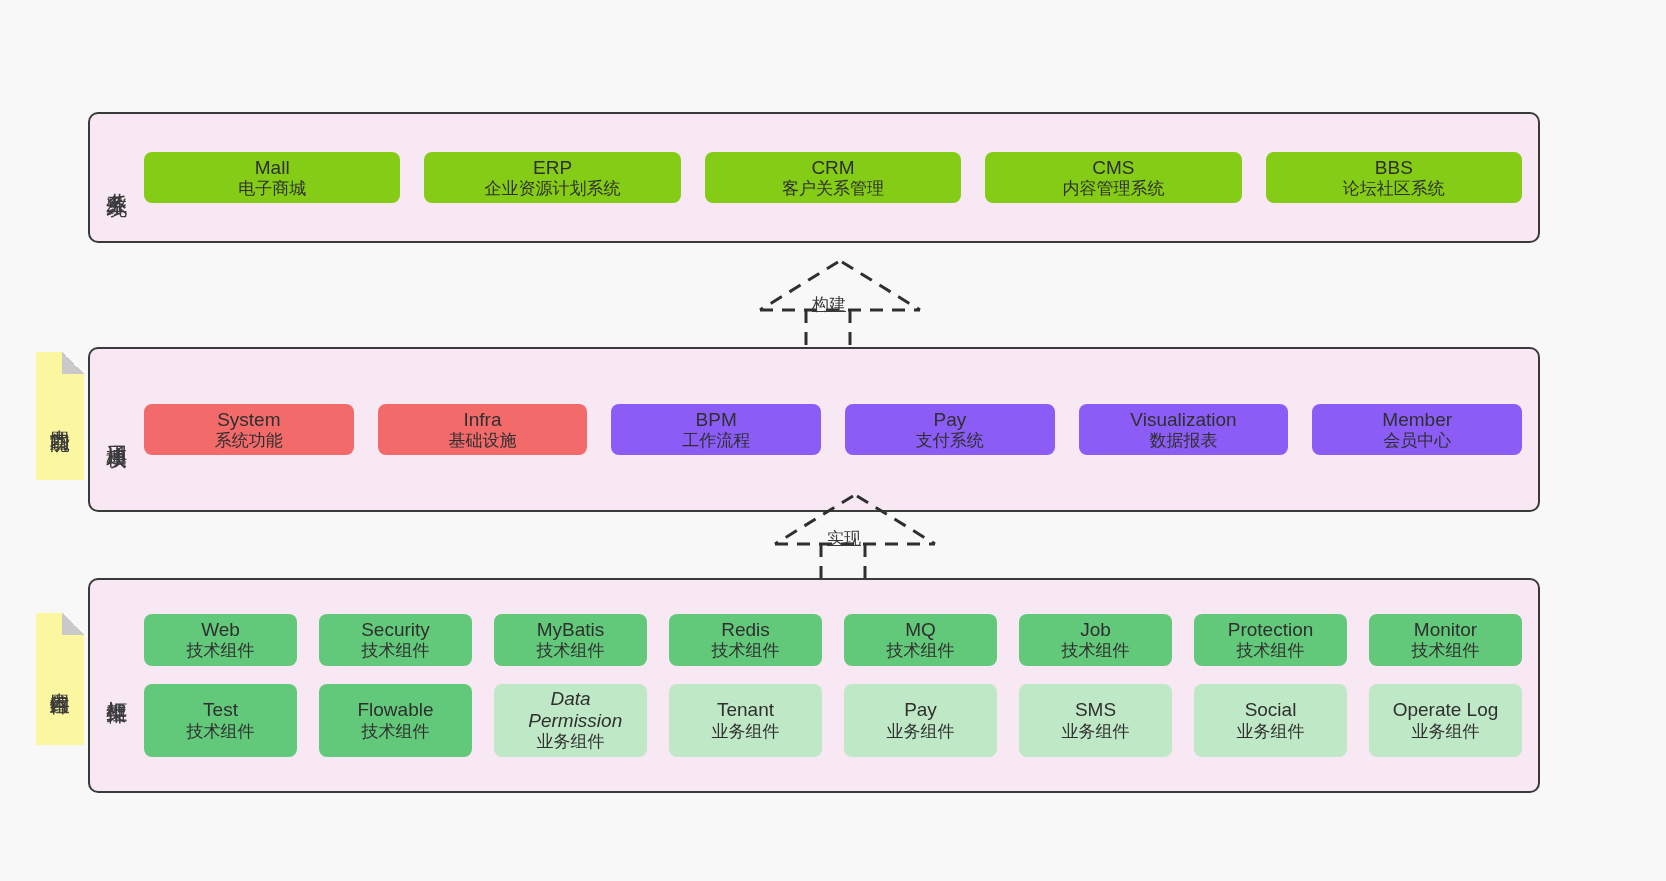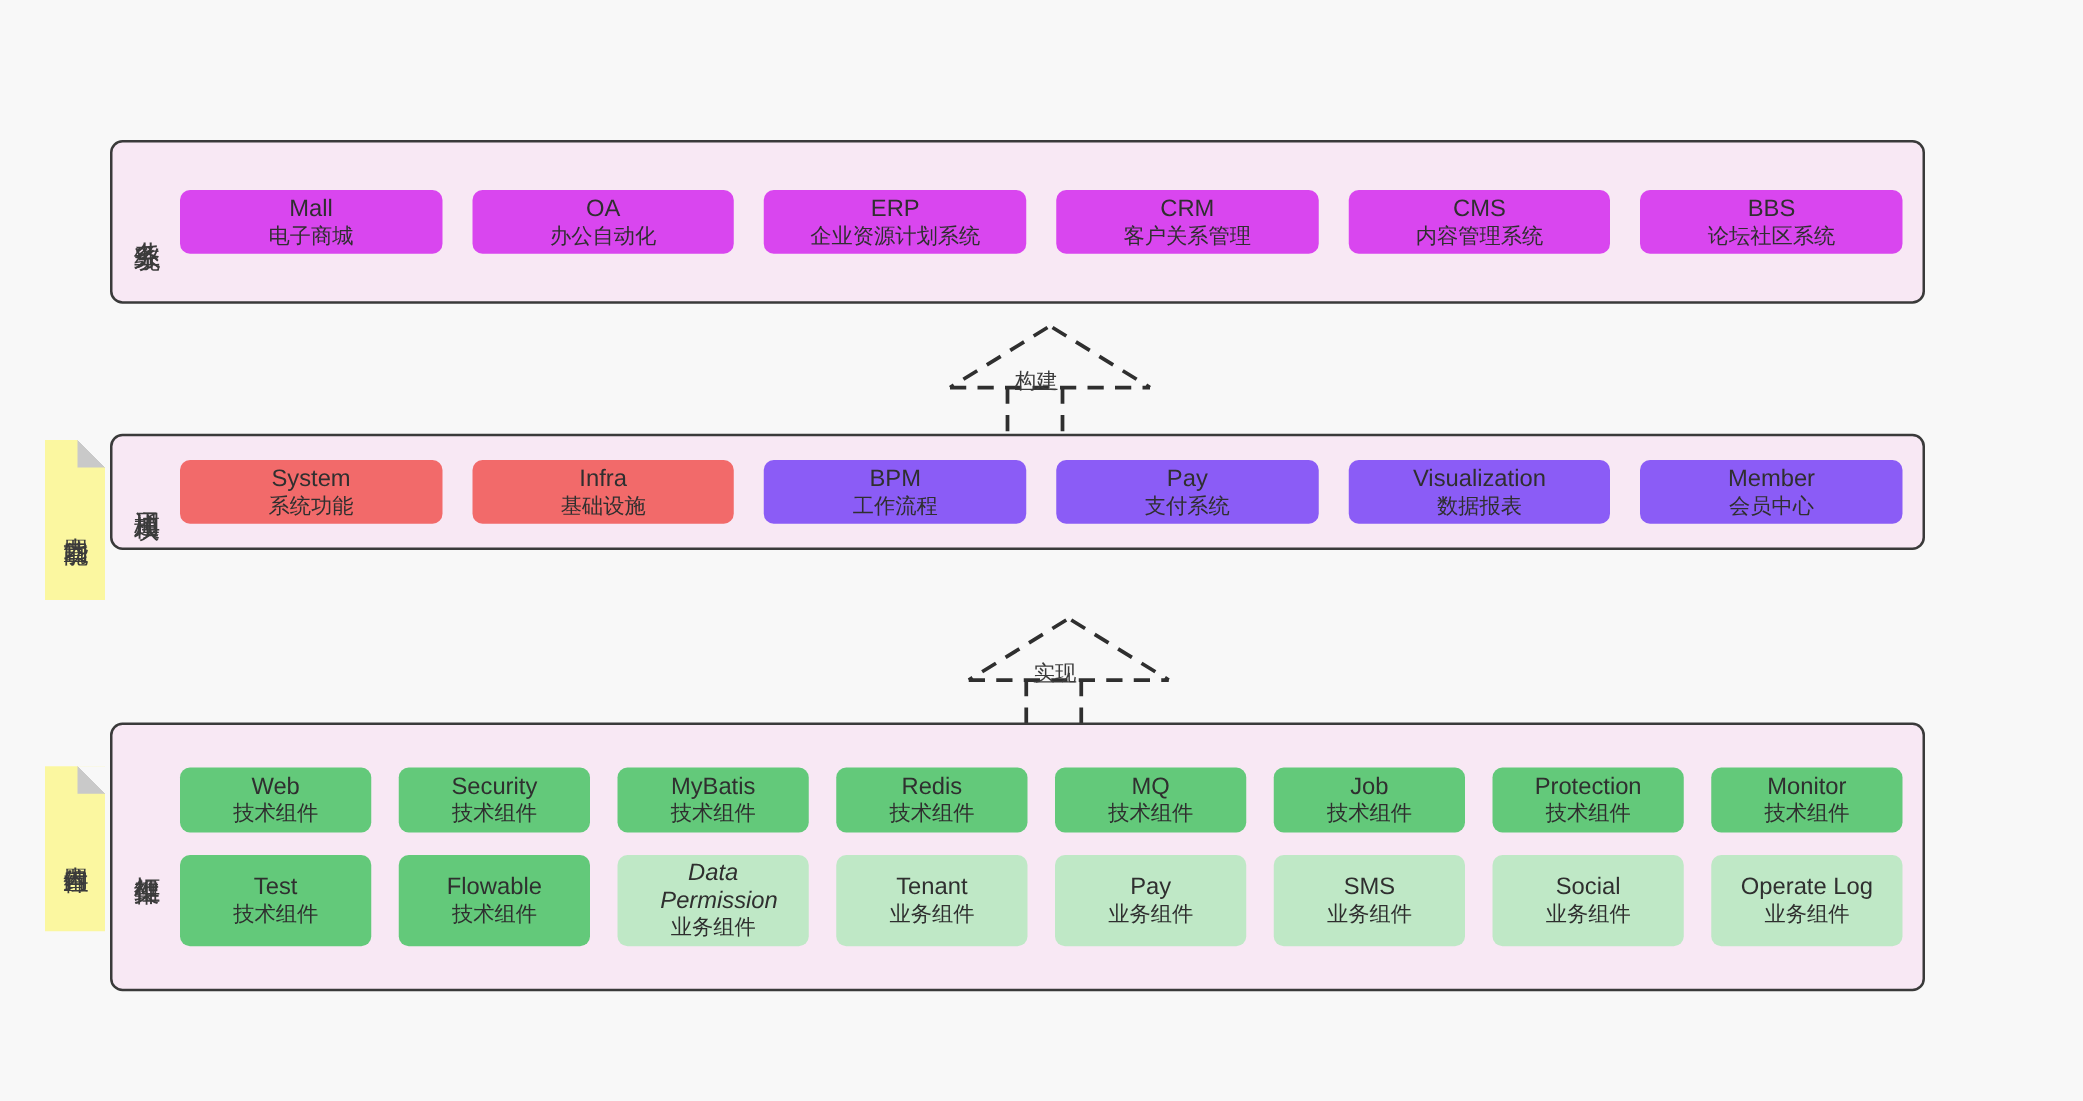--- a/index.html
+++ b/index.html
@@ -81,21 +81,21 @@
   .node .ttl {
     font-size: 19px;
     font-weight: 400;
   }
   .node .sub {
     font-size: 17px;
     font-weight: 400;
   }
   .node.stacked .ttl { line-height: 1.18; }
 
-  .biz   { background: #d946ef; }
+  .biz   { background: #84cc16; }
   .mod-strong { background: #f26a6a; }
   .mod-soft   { background: #8b5cf6; }
   .fw-tech    { background: #63c97a; }
   .fw-biz     { background: #bfe8c6; }
 
   
   .sticky {
     position: absolute;
     background: #fbf7a0;
     display: flex;
@@ -143,24 +143,20 @@
 
   <div class="layer" id="layer-business-system" style="left:88px; top:112px; width:1452px; height:131px;">
     <div class="layer-caption">业务系统</div>
     <div class="layer-body">
       <div class="row">
         <div class="node biz">
           <span class="ttl">Mall</span>
           <span class="sub">电子商城</span>
         </div>
         <div class="node biz">
-          <span class="ttl">OA</span>
-          <span class="sub">办公自动化</span>
-        </div>
-        <div class="node biz">
           <span class="ttl">ERP</span>
           <span class="sub">企业资源计划系统</span>
         </div>
         <div class="node biz">
           <span class="ttl">CRM</span>
           <span class="sub">客户关系管理</span>
         </div>
         <div class="node biz">
           <span class="ttl">CMS</span>
           <span class="sub">内容管理系统</span>
@@ -179,21 +175,21 @@
     <path d="M 10 52 L 170 52" fill="none" stroke="#2f2f2f" stroke-width="3" stroke-dasharray="13 9" stroke-linecap="butt"></path>
     <path d="M 56 52 L 56 92" fill="none" stroke="#2f2f2f" stroke-width="3" stroke-dasharray="13 9" stroke-linecap="butt"></path>
     <path d="M 100 52 L 100 92" fill="none" stroke="#2f2f2f" stroke-width="3" stroke-dasharray="13 9" stroke-linecap="butt"></path>
   </svg>
   <div class="uml-label" style="left:812px; top:293px;">构建</div>
 
   <div class="sticky" style="left:36px; top:352px; width:48px; height:128px;">
     <span>内置功能</span>
   </div>
 
-  <div class="layer" id="layer-common-module" style="left:88px; top:347px; width:1452px; height:93px;">
+  <div class="layer" id="layer-common-module" style="left:88px; top:347px; width:1452px; height:165px;">
     <div class="layer-caption">通用模块</div>
     <div class="layer-body">
       <div class="row">
         <div class="node mod-strong">
           <span class="ttl">System</span>
           <span class="sub">系统功能</span>
         </div>
         <div class="node mod-strong">
           <span class="ttl">Infra</span>
           <span class="sub">基础设施</span>

